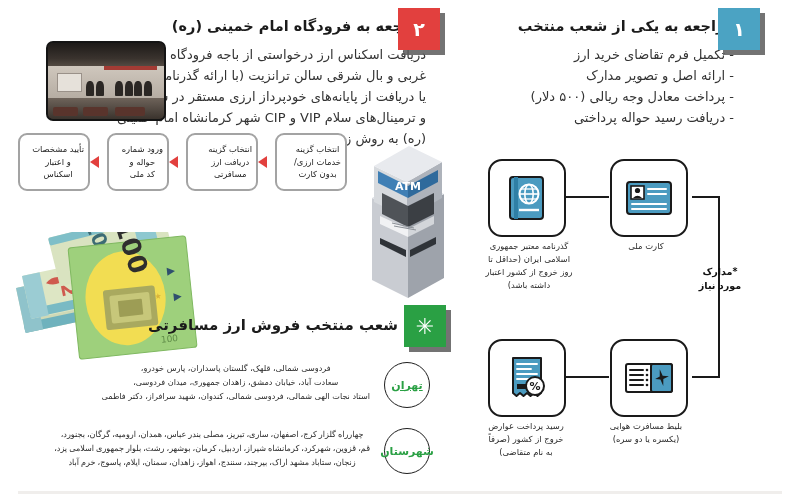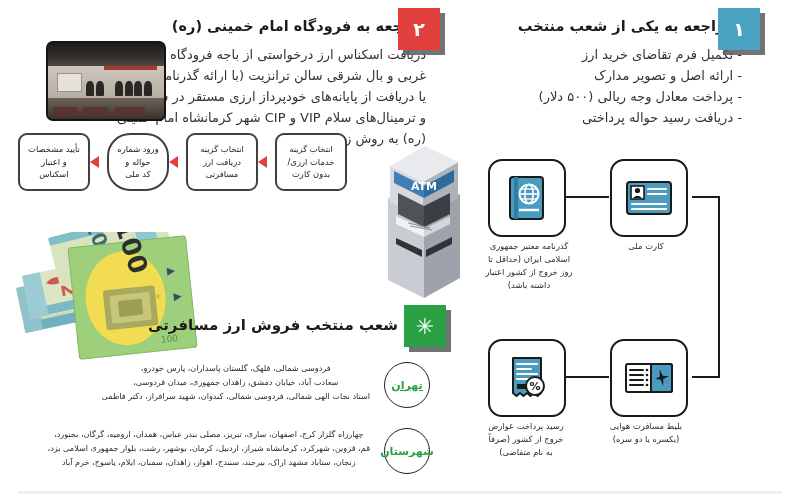--- a/index.html
+++ b/index.html
@@ -48,22 +48,22 @@
     background:linear-gradient(180deg,#cfc7bd 0%,#b5aca2 100%);}
   .ph-red{position:absolute;right:6%;top:30%;width:46%;height:6%;background:#a33b34;}
   .ph-floor{position:absolute;left:0;right:0;bottom:0;height:28%;
     background:linear-gradient(180deg,#6e635a 0%,#3a332d 100%);}
   .ph-fig{position:absolute;bottom:30%;width:7%;height:20%;background:#2b2724;border-radius:40% 40% 10% 10%;}
   .ph-seat{position:absolute;bottom:4%;height:12%;background:#59342c;border-radius:2px;}
   .ph-panel{position:absolute;background:#e6e1da;border:1px solid #9a9189;}
 
   
   .pbox{
-    position:absolute;border:2px solid #404040;border-radius:9px;background:#fff;
-    display:flex;align-items:center;justify-content:center;
+    position:absolute;border:2px solid #a3a3a3;border-radius:9px;background:#fff;
+    display:flex;align-items:center;justify-content:flex-start;
     direction:rtl;text-align:center;
     font-size:8.4px;line-height:1.5;color:#222;padding:3px 4px;box-sizing:border-box;
   }
   .parrow{position:absolute;width:0;height:0;
     border-top:6px solid transparent;border-bottom:6px solid transparent;
     border-right:9px solid #e2403e;}
 
   
   .atm{position:absolute;}
 
@@ -101,21 +101,21 @@
 </style>
 </head>
 <body>
 
 <div class="stage">
 
   <div class="badge b1" style="left:718px;top:8px;">
     <span>۱</span>
   </div>
   <div class="sec-title" style="right:66px;top:18px;">مراجعه به یکی از شعب منتخب</div>
-  <div class="sec-body" style="right:58px;top:44px;width:260px;">
+  <div class="sec-body" style="right:66px;top:44px;width:260px;">
     <div>- تکمیل فرم تقاضای خرید ارز</div>
     <div>- ارائه اصل و تصویر مدارک</div>
     <div>- پرداخت معادل وجه ریالی (۵۰۰ دلار)</div>
     <div>- دریافت رسید حواله پرداختی</div>
   </div>
 
   <div class="badge b2" style="left:398px;top:8px;">
     <span>۲</span>
   </div>
   <div class="sec-title" style="right:374px;top:18px;">مراجعه به فرودگاه امام خمینی (ره)</div>
@@ -157,38 +157,38 @@
 
   <div class="pbox" style="left:186px;top:133px;width:72px;height:58px;">
     <div>
       <div>انتخاب گزینه</div>
       <div>دریافت ارز</div>
       <div>مسافرتی</div>
     </div>
   </div>
   <div class="parrow" style="left:169px;top:156px;"></div>
 
-  <div class="pbox" style="left:107px;top:133px;width:62px;height:58px;border-radius:23px;">
+  <div class="pbox" style="left:107px;top:133px;width:62px;height:58px;">
     <div>
       <div>ورود شماره</div>
       <div>حواله و</div>
       <div>کد ملی</div>
     </div>
   </div>
   <div class="parrow" style="left:90px;top:156px;"></div>
 
   <div class="pbox" style="left:18px;top:133px;width:72px;height:58px;">
     <div>
       <div>تأیید مشخصات</div>
       <div>و اعتبار</div>
       <div>اسکناس</div>
     </div>
   </div>
 
-  <div class="atm" style="left:368px;top:138px;">
+  <div class="atm" style="left:352px;top:138px;">
     <svg width="105" height="160" viewBox="0 0 105 160">
 
       <polygon points="20,140 54,157 90,138 56,122" fill="#3c3f44"></polygon>
 
       <polygon points="20,60 20,142 56,160 56,76" fill="#c9ccd2"></polygon>
       <polygon points="56,76 56,160 92,140 92,56" fill="#9ea3ab"></polygon>
       <polygon points="20,60 56,76 92,56 56,40" fill="#dfe2e7"></polygon>
 
       <polygon points="22,28 22,64 55,80 55,44" fill="#d7dade"></polygon>
       <polygon points="55,44 55,80 90,60 90,24" fill="#aeb3bb"></polygon>
@@ -257,20 +257,24 @@
   <div class="connector" style="left:718px;top:198px;width:2px;height:180px;"></div>
 
   <div class="connector" style="left:692px;top:196px;width:28px;height:2px;"></div>
 
   <div class="connector" style="left:692px;top:376px;width:28px;height:2px;"></div>
 
   <div class="connector" style="left:563px;top:196px;width:46px;height:2px;"></div>
 
   <div class="connector" style="left:563px;top:376px;width:46px;height:2px;"></div>
 
+  <div class="need-label" style="left:690px;top:265px;">
+    <div>*مدارک</div>
+    <div>مورد نیاز</div>
+  </div>
 
   <div class="doccard" style="left:610px;top:159px;">
     <svg width="46" height="40" viewBox="0 0 46 40">
       <rect x="1" y="4" width="44" height="32" rx="3" fill="#4b9bc0" stroke="#1a1a1a" stroke-width="2"></rect>
       <rect x="5" y="8" width="13" height="13" fill="#ffffff" stroke="#1a1a1a" stroke-width="1.6"></rect>
       <circle cx="11.5" cy="12.5" r="2.6" fill="#1a1a1a"></circle>
       <path d="M7,20 q4.5,-4.5 9,0 z" fill="#1a1a1a"></path>
       <g stroke="#ffffff" stroke-width="2" stroke-linecap="round">
         <line x1="22" y1="11" x2="40" y2="11"></line>
         <line x1="22" y1="16" x2="40" y2="16"></line>
@@ -356,20 +360,20 @@
   </div>
   <div class="branchlist" style="right:430px;top:362px;">
     <div>فردوسی شمالی، قلهک، گلستان پاسداران، پارس خودرو،</div>
     <div>سعادت آباد، خیابان دمشق، زاهدان جمهوری، میدان فردوسی،</div>
     <div>استاد نجات الهی شمالی، فردوسی شمالی، کندوان، شهید سرافراز، دکتر فاطمی</div>
   </div>
 
   <div class="circ" style="left:384px;top:428px;">
     <span>شهرستان</span>
   </div>
-  <div class="branchlist" style="right:430px;top:428px;">
+  <div class="branchlist" style="right:430px;top:428px;font-family:Liberation Serif, serif;">
     <div>چهارراه گلزار کرج، اصفهان، ساری، تبریز، مصلی بندر عباس، همدان، ارومیه، گرگان، بجنورد،</div>
     <div>قم، قزوین، شهرکرد، کرمانشاه شیراز، اردبیل، کرمان، بوشهر، رشت، بلوار جمهوری اسلامی یزد،</div>
     <div>زنجان، ستاباد مشهد اراک، بیرجند، سنندج، اهواز، زاهدان، سمنان، ایلام، یاسوج، خرم آباد</div>
   </div>
 
   <div class="bottomrule"></div>
 </div>
 
 </body></html>

